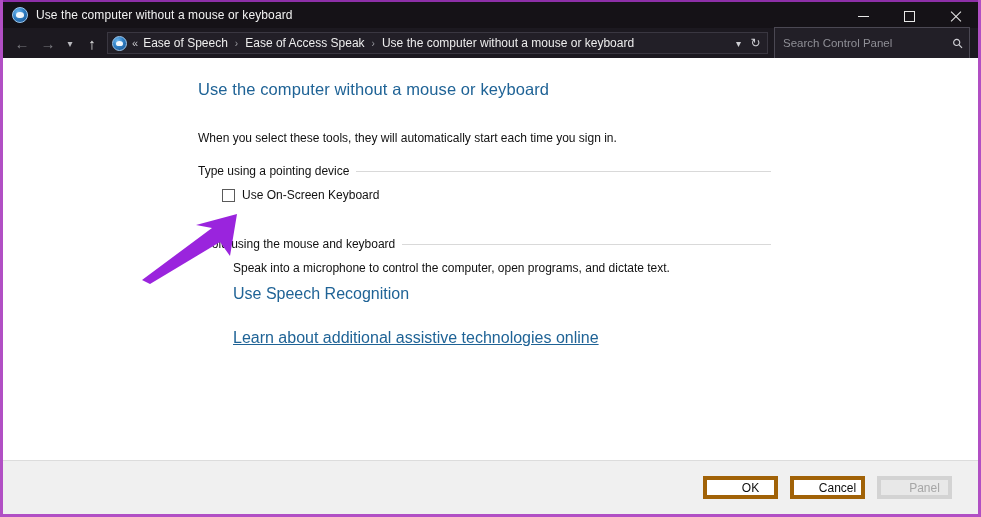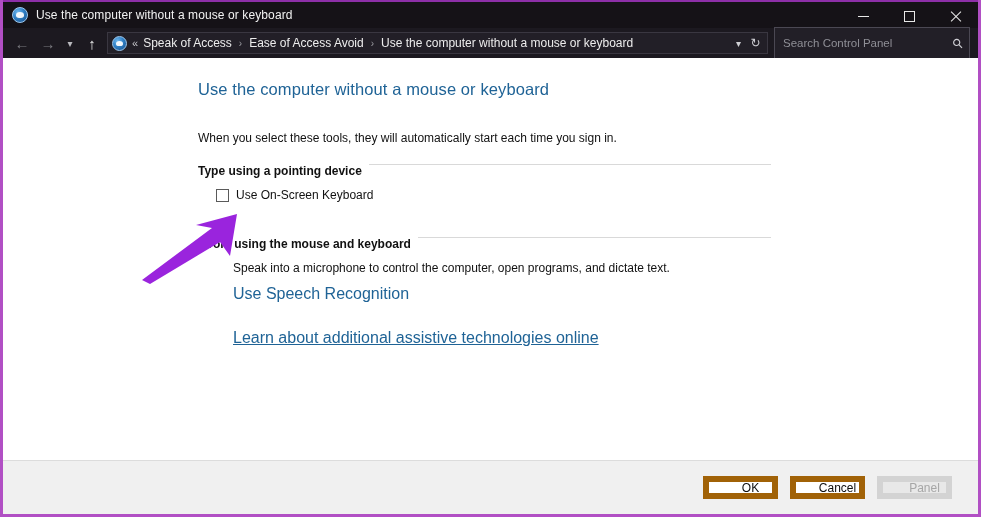--- a/index.html
+++ b/index.html
@@ -218,41 +218,40 @@
   .page-subtitle {
     color: #111111;
     font-size: 12px;
     margin-bottom: 19px;
     margin-top: 32px;
   }
 
   
   .group-head {
     display: flex;
-    align-items: flex-start;
+    align-items: center;
     width: 573px;
     margin-bottom: 10px;
-    font-weight: bold;
   }
   .group-head .label {
     color: #111111;
     font-size: 12px;
     white-space: nowrap;
     padding-right: 7px;
   }
   .group-head .rule {
     flex: 1;
     height: 1px;
     background: #d9d9d9;
   }
 
   .check-row {
     display: flex;
     align-items: center;
-    margin-left: 18px;
+    margin-left: 24px;
     margin-bottom: 9px;
   }
   .checkbox {
     width: 13px; height: 13px;
     border: 1px solid #5a5a5a;
     background: #ffffff;
     flex: none;
     margin-right: 7px;
   }
   .check-label {
@@ -307,21 +306,21 @@
     display: flex;
     align-items: center;
     justify-content: flex-end;
     padding-right: 26px;
     gap: 12px;
   }
   .btn {
     width: 75px;
     height: 23px;
     background: #ffffff;
-    border: 6px solid #a16207;
+    border: 4px solid #a16207;
     color: #0e0e0e;
     font-size: 12px;
     font-family: "Liberation Sans", sans-serif;
     display: flex;
     align-items: center;
     justify-content: center;
     cursor: pointer;
     padding-left: 20px;
   }
   .btn.disabled {
@@ -356,24 +355,24 @@
   <div class="navbar">
     <div class="navicon">←</div>
     <div class="navicon">→</div>
     <div class="navicon chev">▾</div>
     <div class="navicon enabled">↑</div>
 
     <div class="crumbbar">
       <span class="crumb-icon"></span>
       <span class="crumb-ellipsis">«</span>
 
-      <span class="crumb">Speak of Access</span>
+      <span class="crumb">Ease of Speech</span>
       <span class="crumb-sep">›</span>
 
-      <span class="crumb">Ease of Access Avoid</span>
+      <span class="crumb">Ease of Access Speak</span>
       <span class="crumb-sep">›</span>
 
       <span class="crumb">Use the computer without a mouse or keyboard</span>
 
       <span class="crumb-spacer"></span>
 
       <span class="crumb-tool">▾</span>
       <span class="crumb-tool refresh">↻</span>
     </div>
 

